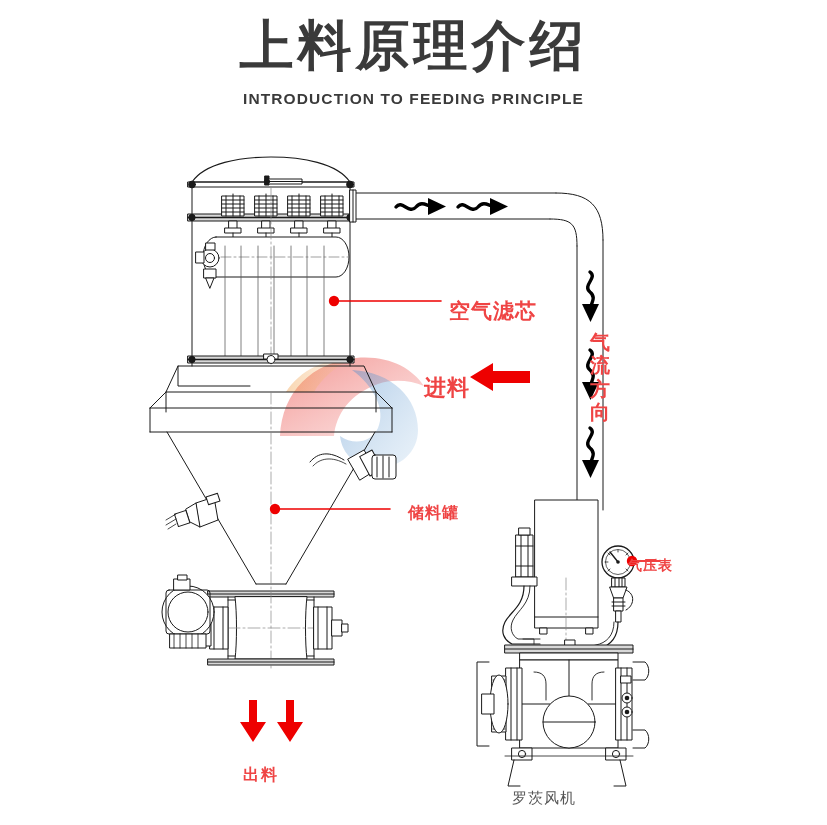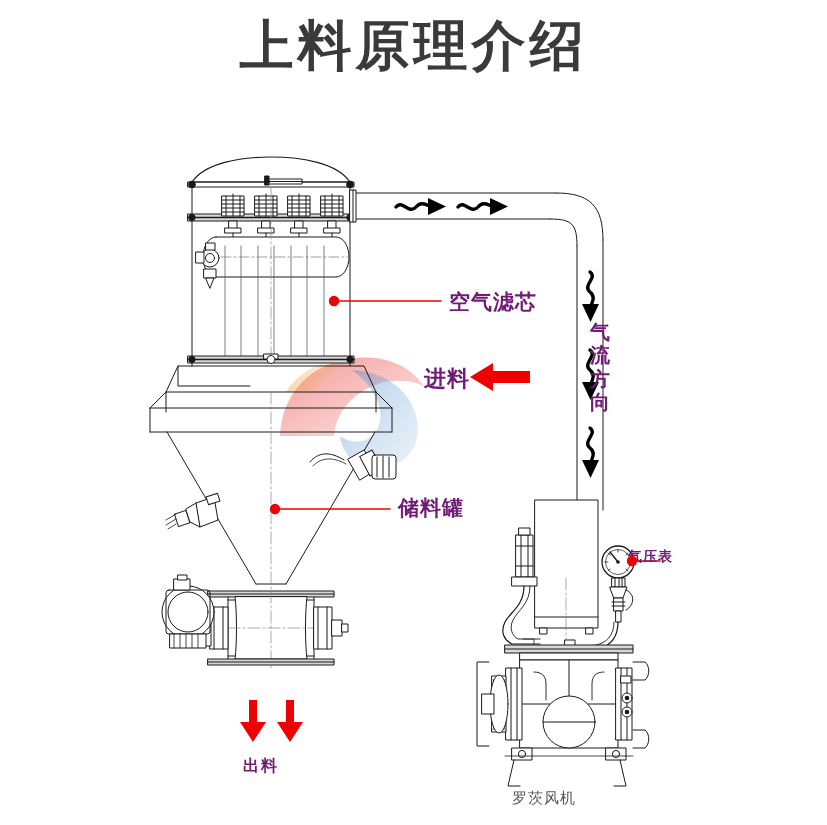--- a/index.html
+++ b/index.html
@@ -85,28 +85,29 @@
     font-weight: 400;
     color: rgba(150,150,150,0.38);
     letter-spacing: 4.5px;
     font-family: "Liberation Sans", "DejaVu Sans", sans-serif;
     white-space: nowrap;
   }
 
   
   .lbl {
     position: absolute;
-    color: #701a75;
+    color: #ef4444;
     font-weight: 700;
-    font-family: Liberation Mono, monospace;
+    font-family: Liberation Serif, serif;
     white-space: nowrap;
+    margin-top: 9px;
   }
   .lbl-filter   { left: 449px; top: 288px; font-size: 21px; letter-spacing: 1px; }
   .lbl-feed     { left: 424px; top: 364px; font-size: 22px; letter-spacing: 1px; }
-  .lbl-hopper   { left: 398px; top: 494px; font-size: 21px; letter-spacing: 1px; }
+  .lbl-hopper   { left: 408px; top: 494px; font-size: 16px; letter-spacing: 1px; }
   .lbl-gauge    { left: 628px; top: 548px; font-size: 14px; letter-spacing: 1px; }
   .lbl-outlet   { left: 243px; top: 756px; font-size: 16px; letter-spacing: 2px; }
 
   .lbl-airflow {
     left: 588px;
     top: 322px;
     font-size: 20px;
     line-height: 1.17;
     width: 24px;
     text-align: center;
@@ -126,20 +127,21 @@
     text-align: right;
   }
 </style>
 </head>
 <body>
 
 <div id="stage">
 
   <div class="header">
     <div class="title-cn">上料原理介绍</div>
+    <div class="title-en">INTRODUCTION TO FEEDING PRINCIPLE</div>
   </div>
 
   <svg id="drawing" viewBox="0 0 827 825">
     <defs>
       <marker id="redArrowL" markerWidth="10" markerHeight="10" refX="9" refY="5" orient="auto">
         <path d="M9,0 L9,10 L0,5 z" fill="#ee0000"></path>
       </marker>
       <linearGradient id="wmA" x1="0" y1="0" x2="1" y2="1">
         <stop offset="0%" stop-color="#e8413a" stop-opacity="0.55"></stop>
         <stop offset="100%" stop-color="#f5a0a0" stop-opacity="0.30"></stop>

